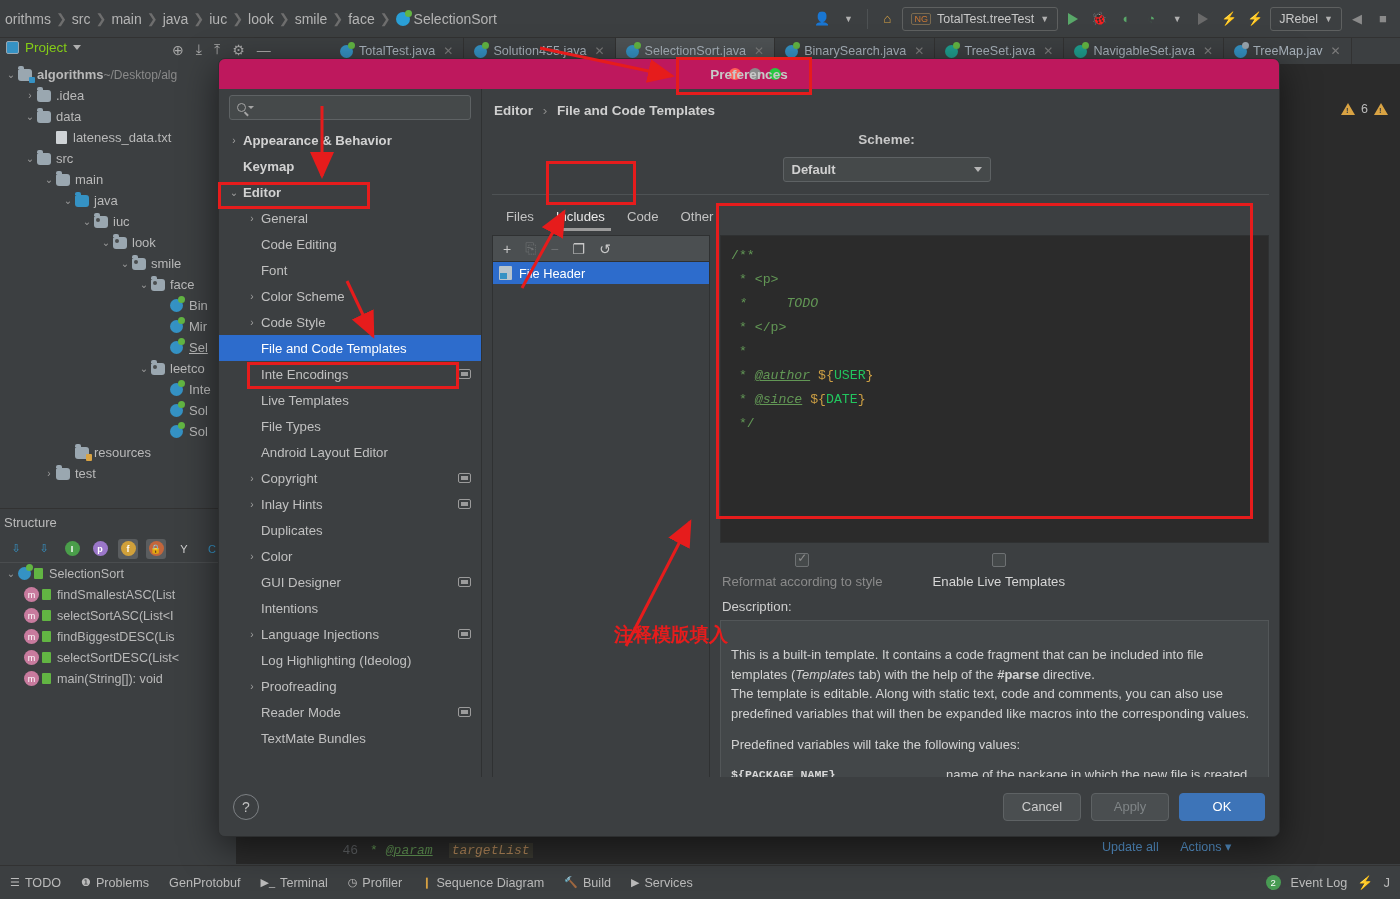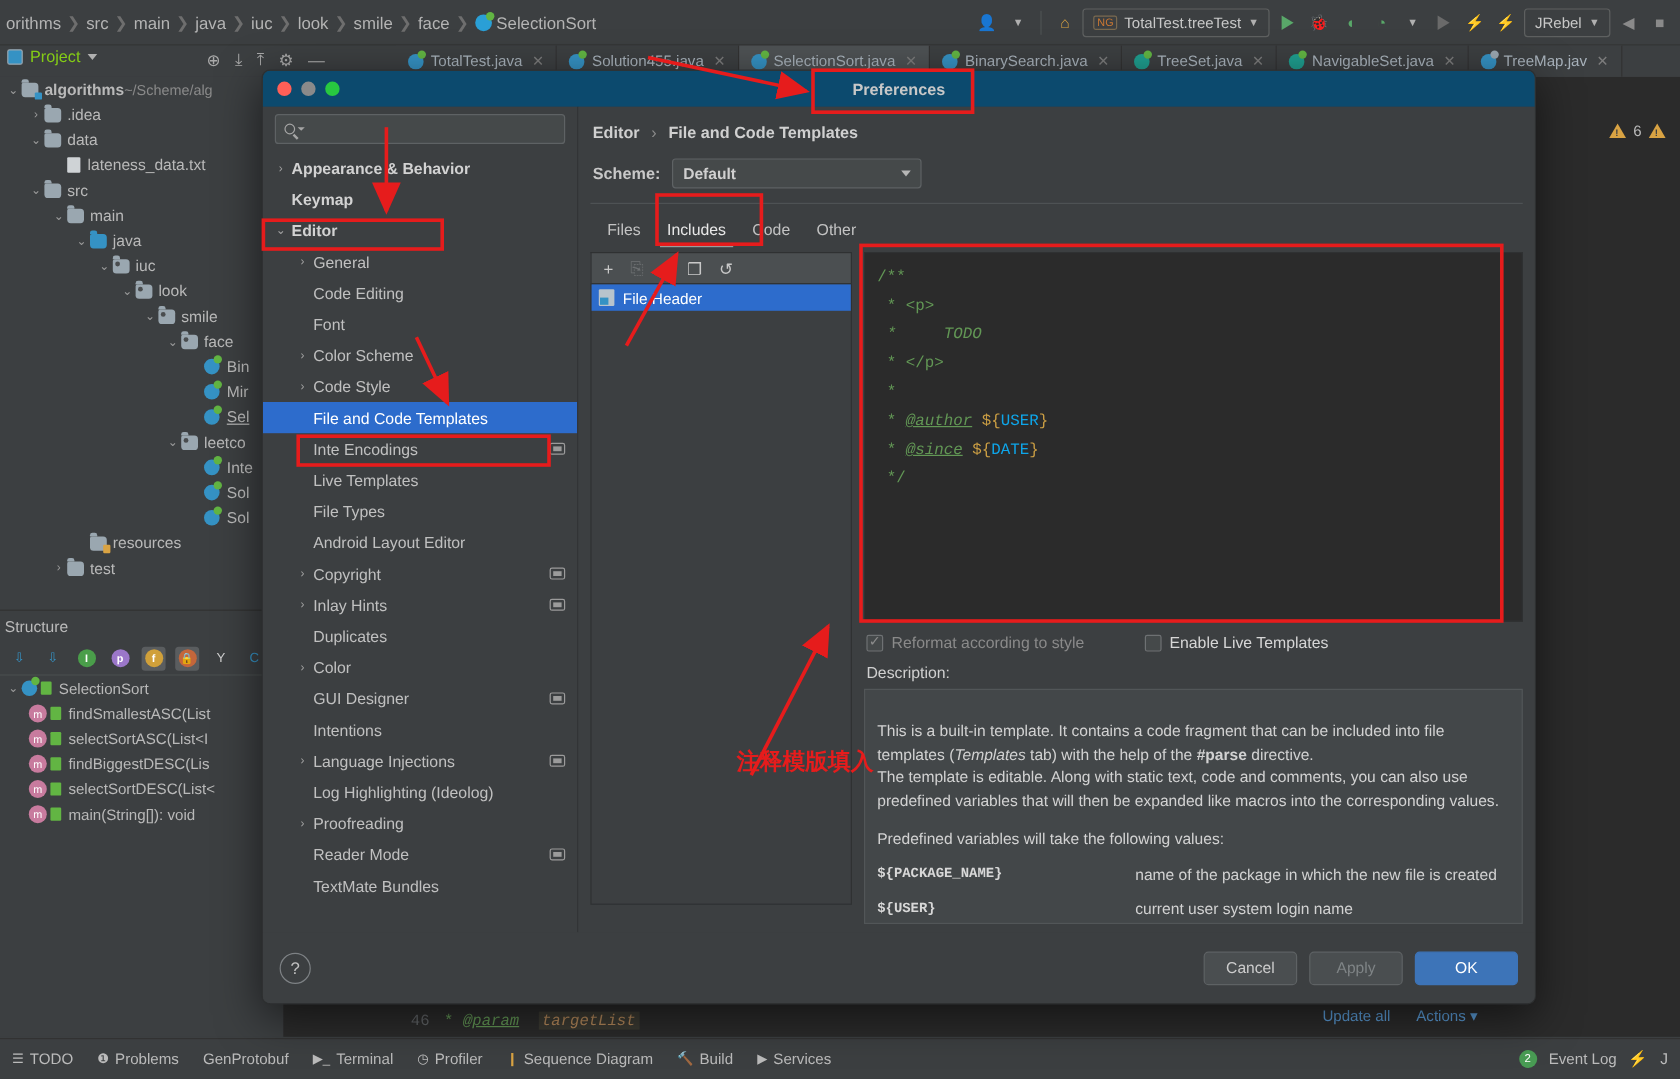--- a/index.html
+++ b/index.html
@@ -116,21 +116,21 @@
   .jrebel-note { position: absolute; right: 8px; bottom: 42px; width: 290px; color: #b5b5b5; font-size: 12.6px; line-height: 19px; text-align: left; }
   .jr-link { color: #5b9dd9; }
 
   
   .dialog {
     position: absolute; left: 218px; top: 58px; width: 1062px; height: 779px;
     background: #3c3f41; border-radius: 7px;
     box-shadow: 0 10px 36px rgba(0,0,0,0.55);
     overflow: hidden; border: 1px solid #2d2f30;
   }
-  .titlebar { height: 30px; background: #0c4a6e; display: flex; align-items: center; padding-left: 12px; gap: 8px; position: relative; }
+  .titlebar { height: 30px; background: #be185d; display: flex; align-items: center; padding-left: 12px; gap: 8px; position: relative; justify-content: center; }
   .dot { width: 12px; height: 12px; border-radius: 50%; }
   .dot.r { background: #ff5f57; } .dot.y { background: #8a8a8a; } .dot.g { background: #28c840; }
   .dlg-title { position: absolute; left: 0; right: 0; text-align: center; font-size: 13.5px; font-weight: bold; color: #c8c8c8; }
 
   .dlg-body { position: absolute; left: 0; top: 30px; right: 0; bottom: 59px; display: flex; }
 
   
   .settree { width: 262px; background: #3c3f41; padding: 0 0 0 0; position: relative; }
   .searchbox { margin: 6px 10px 6px 10px; height: 25px; background: #45494a; border: 1px solid #5e6264; border-radius: 3px; display: flex; align-items: center; padding: 0 7px; }
   .mag { width: 9px; height: 9px; border: 1.5px solid #a5a5a5; border-radius: 50%; position: relative; }
@@ -146,21 +146,21 @@
   .strow.sel .lbl { color: #ffffff; }
   .badge-ext { margin-left: auto; width: 13px; height: 10px; border: 1px solid #9b9b9b; border-radius: 2px; position: relative; }
   .badge-ext::after { content:""; position:absolute; left:2px; top:2px; right:2px; bottom:2px; background:#9b9b9b; }
 
   .vdiv { width: 1px; background: #2f3132; }
 
   
   .rightpane { flex: 1; background: #3c3f41; position: relative; padding: 0 0 0 0; }
   .bcrumb { font-size: 13.5px; font-weight: bold; color: #d0d0d0; padding: 14px 0 0 12px; }
   .bcrumb .sep { color: #8b8b8b; font-weight: normal; margin: 0 6px; }
-  .schemerow { display: flex; align-items: center; gap: 10px; padding: 14px 0 0 12px; }
+  .schemerow { display: flex; align-items: center; gap: 10px; padding: 14px 0 0 12px; flex-direction: column; }
   .scheme-lbl { font-size: 13.5px; font-weight: bold; color: #c8c8c8; }
   .combo { width: 208px; height: 25px; background: #45494a; border: 1px solid #5e6264; border-radius: 3px; display: flex; align-items: center; padding: 0 8px; font-size: 13px; color: #d0d0d0; font-weight: bold; position: relative; }
   .combo .cc { position: absolute; right: 8px; width:0;height:0;border-top:5px solid #b6b6b6;border-left:4px solid transparent;border-right:4px solid transparent; }
   .hr { height: 1px; background: #4e5254; margin: 12px 10px 0 10px; }
 
   .tabs { display: flex; align-items: flex-end; gap: 2px; padding: 10px 0 0 14px; height: 36px; }
   .tab { padding: 4px 10px 7px 10px; font-size: 13.2px; color: #c3c3c3; position: relative; }
   .tab.active { color: #e8e8e8; }
   .tab.active::after { content:""; position:absolute; left:4px; right:4px; bottom:0; height:3px; background:#9b9b9b; }
 
@@ -177,24 +177,24 @@
   .codearea {
     height: 308px; background: #2b2b2b; border: 1px solid #2f3132;
     font-family: "Liberation Mono", monospace; font-size: 13.2px; line-height: 24px;
     padding: 8px 10px; color: #629755; overflow: hidden;
   }
   .cl { white-space: pre; }
   .c-green { color: #629755; }
   .c-green-i { color: #629755; font-style: italic; }
   .c-tag { color: #629755; font-style: italic; text-decoration: underline; }
   .c-var { color: #cc9f44; }
-  .c-var .inner { color: #0ea5e9; }
+  .c-var .inner { color: #22c55e; }
 
   .checkrow { display: flex; align-items: center; gap: 50px; padding: 10px 0 0 2px; }
-  .chk { display: flex; align-items: center; gap: 7px; font-size: 13.2px; }
+  .chk { display: flex; align-items: center; gap: 7px; font-size: 13.2px; flex-direction: column; }
   .cbox { width: 14px; height: 14px; border: 1px solid #6e7173; border-radius: 2px; background: #45494a; position: relative; flex: none; }
   .cbox.checked::after { content: "✓"; position: absolute; left: 1px; top: -3px; font-size: 12px; color: #8c8c8c; }
   .chk.dim { color: #8a8a8a; }
   .chk.on { color: #d6d6d6; }
 
   .desc-lbl { font-size: 13.2px; color: #d0d0d0; padding: 10px 0 6px 2px; }
   .descbox {
     height: 196px; background: #434749; border: 1px solid #525658;
     padding: 24px 10px; font-size: 13px; line-height: 19.5px; color: #d2d2d2; overflow: hidden;
   }
@@ -349,21 +349,21 @@
           <span class="tabclose">✕</span>
         </div>
       </div>
   </div>
 
   <div class="projtree" id="projtree">
       <div class="trow" style="padding-left: 4px;">
         <span class="tw">⌄</span>
         <span class="folder mod"></span>
         <span style="font-weight: bold;">algorithms</span>
-        <span style="color: rgb(138, 138, 138); font-size: 12px;"> ~/Scheme/alg</span>
+        <span style="color: rgb(138, 138, 138); font-size: 12px;"> ~/Desktop/alg</span>
       </div>
       <div class="trow" style="padding-left: 23px;">
         <span class="tw">›</span>
         <span class="folder"></span>
         <span>.idea</span>
       </div>
       <div class="trow" style="padding-left: 23px;">
         <span class="tw">⌄</span>
         <span class="folder"></span>
         <span>data</span>

